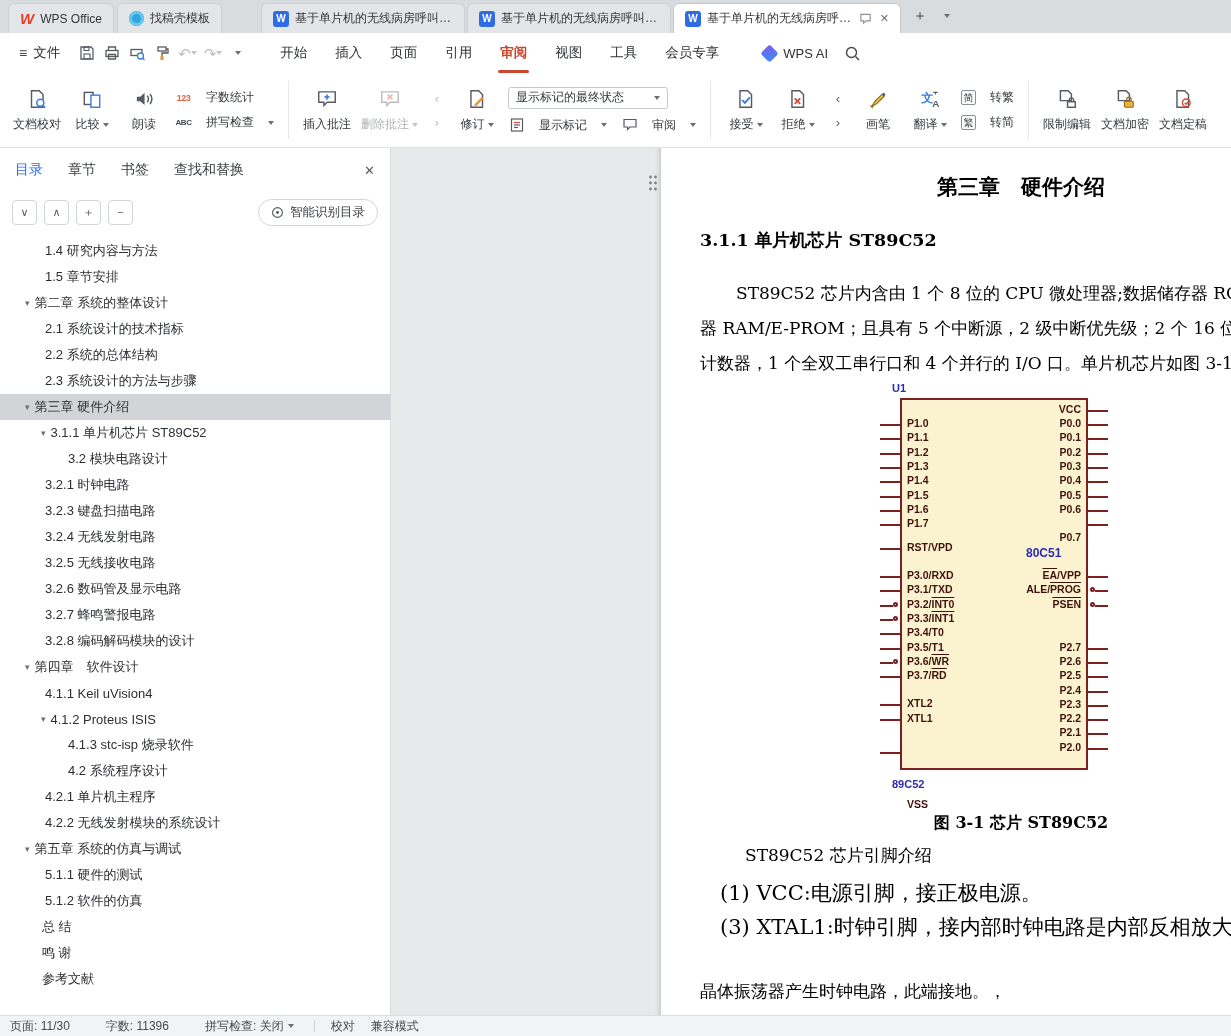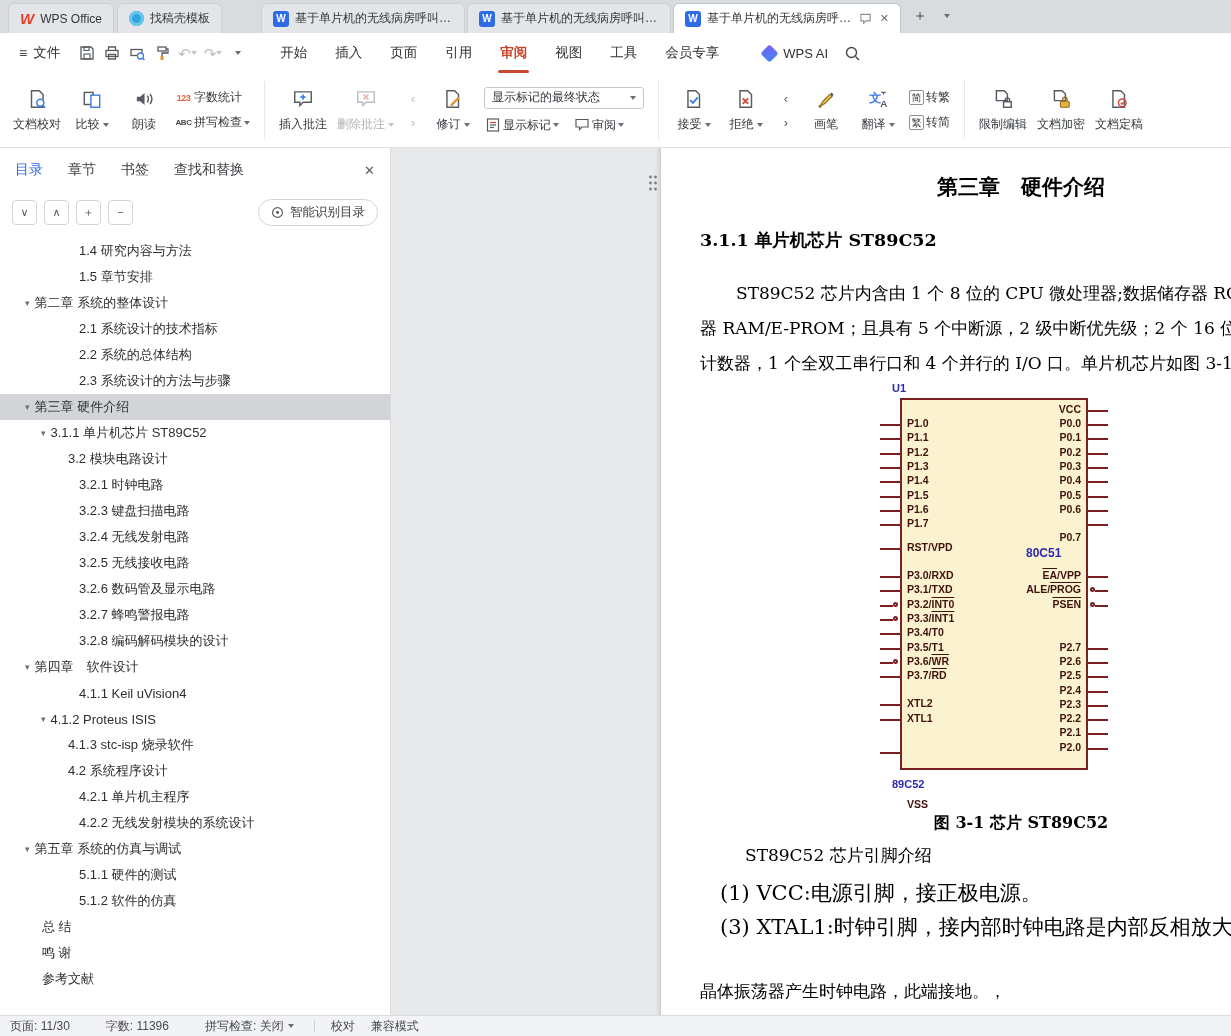--- a/index.html
+++ b/index.html
@@ -46,21 +46,21 @@
   .search-btn { margin-left:16px; display:flex; align-items:center; }
 
   
   .ribbon { height:75px; background:#fff; border-bottom:1px solid #dfe1e3; display:flex; align-items:center; padding:0 8px; flex:0 0 auto; }
   .rb-group { display:flex; align-items:center; height:66px; }
   .rbl { min-width:52px; padding:0 5px; height:64px; display:flex; flex-direction:column; align-items:center; justify-content:center; gap:5px; border-radius:4px; }
   .ric { height:24px; display:flex; align-items:center; justify-content:center; }
   .rlbrow { display:flex; align-items:center; gap:3px; }
   .rlb { font-size:12px; color:#33373b; white-space:nowrap; }
   .rb-col { display:flex; flex-direction:column; justify-content:center; gap:8px; height:64px; margin:0 5px; }
-  .rbs { display:flex; align-items:center; gap:2px; font-size:12px; color:#33373b; white-space:nowrap; }
+  .rbs { display:flex; align-items:center; gap:14px; font-size:12px; color:#33373b; white-space:nowrap; }
   .ric-sm { min-width:17px; height:16px; display:flex; align-items:center; justify-content:center; }
   .num-ico { font-size:9px; font-weight:bold; color:#e8613c; letter-spacing:-.5px; }
   .abc-ico { font-size:8px; font-weight:bold; color:#45494e; letter-spacing:-.5px; }
   .combo { width:160px; height:22px; border:1px solid #c6c9cc; border-radius:3px; display:flex; align-items:center; justify-content:space-between;
            padding:0 7px; font-size:12px; color:#33373b; background:#fff; white-space:nowrap; }
   .rb-sep { width:1px; height:58px; background:#e7e8ea; margin:0 9px; }
   .mini-col { display:flex; flex-direction:column; gap:4px; margin:0 3px; }
   .mini { width:22px; height:20px; border-radius:3px; display:flex; align-items:center; justify-content:center; color:#565b61; font-size:13px; gap:2px; }
   .zh-box { width:15px; height:15px; border:1px solid #8a8f96; border-radius:2px; font-size:10px; display:flex; align-items:center; justify-content:center; color:#33373b; flex:0 0 auto; }
 
@@ -75,21 +75,21 @@
   .sb-close { margin-left:auto; color:#5a5e63; font-size:13px; }
   .sb-toolbar { height:40px; display:flex; align-items:center; gap:7px; padding:0 12px; flex:0 0 auto; }
   .sb-btn { width:25px; height:25px; border:1px solid #d2d5d8; border-radius:4px; display:flex; align-items:center; justify-content:center;
             color:#55595e; font-size:11px; background:#fff; }
   .smart-btn { margin-left:auto; height:27px; border:1px solid #d2d5d8; border-radius:14px; display:flex; align-items:center; gap:6px;
                padding:0 12px; font-size:12.5px; color:#3a3d41; background:#fff; }
   .outline-list { flex:1; overflow:hidden; padding-top:6px; font-size:13px; color:#2c2e31; }
   .outline-item { height:26px; display:flex; align-items:center; white-space:nowrap; cursor:default; }
   .tri { font-size:9px; color:#6b6f74; margin-right:5px; }
   .ch  { padding-left:25px; }
-  .s1  { padding-left:79px; }
+  .s1  { padding-left:45px; }
   .s1a { padding-left:41px; }
   .s2  { padding-left:68px; }
   .end { padding-left:42px; }
   .outline-item.selected { background:#d2d4d7; }
 
   
   .docarea { flex:1; position:relative; background:#e8e9eb; overflow:hidden; }
   .page { position:absolute; left:270px; top:-30px; width:720px; height:1180px; background:#fff;
           box-shadow:0 1px 6px rgba(0,0,0,.25); font-family:"DejaVu Serif","Liberation Serif",serif; color:#000; }
   .drag-handle { position:absolute; left:-14px; top:56px; }

